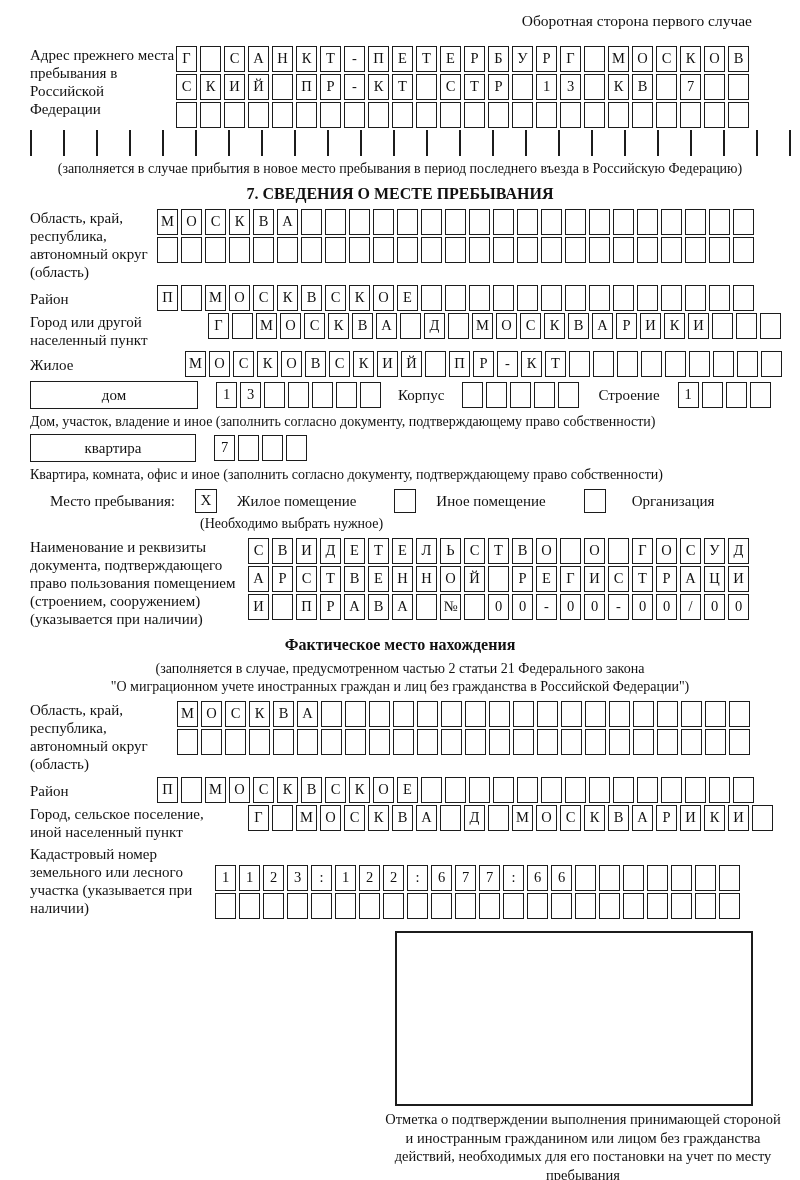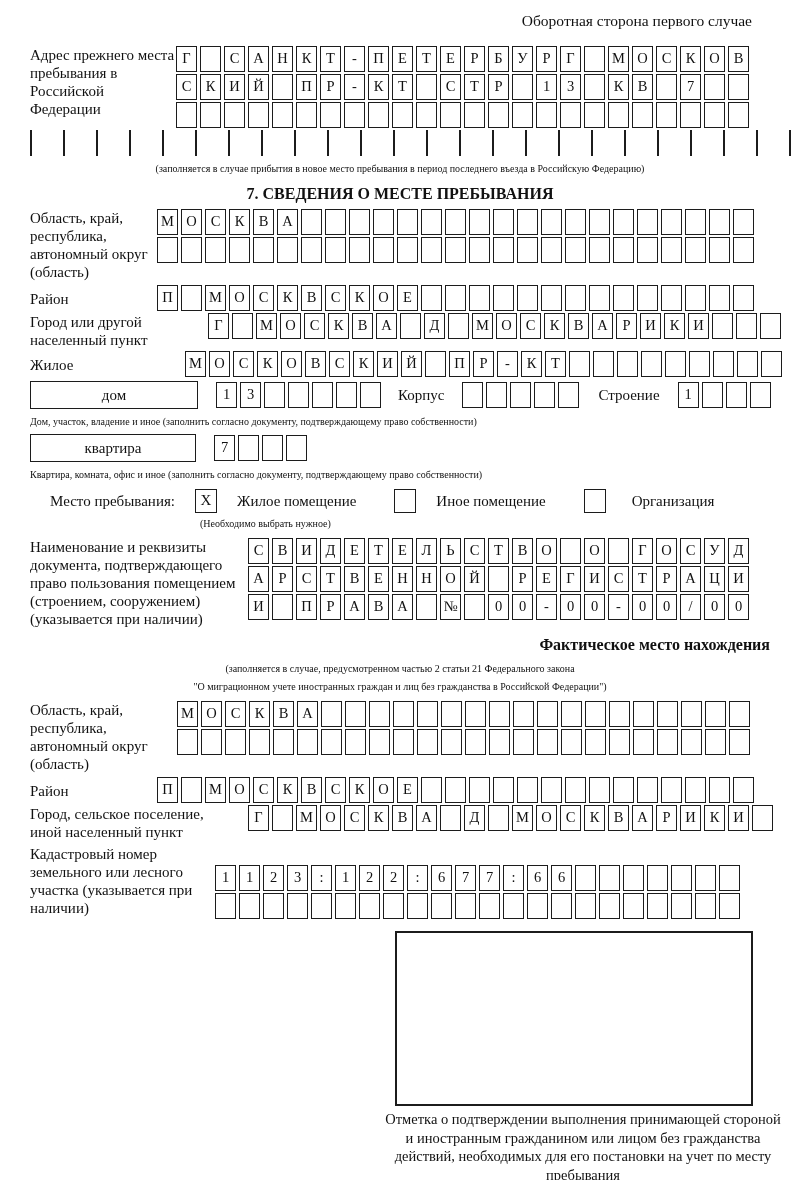--- a/index.html
+++ b/index.html
@@ -12,21 +12,21 @@
   .hdr-right{text-align:right;font-size:15.5px;padding-right:18px;margin-bottom:16px;}
   .frow{display:flex;align-items:flex-start;}
   .flabel{font-size:15px;line-height:18px;flex:0 0 auto;}
   .cellcol{display:flex;flex-direction:column;row-gap:2px;}
   .cells{display:flex;flex:0 0 auto;}
   .cell{
     box-sizing:border-box;width:21px;height:26px;margin-right:3px;
     border:1.6px solid #1c1c1c;font-size:14.5px;line-height:23px;
     text-align:center;display:inline-block;font-family:"Liberation Serif",serif;
   }
-  .caption{font-size:10px;line-height:17px;margin-top:4px;}
+  .caption{font-size:14px;line-height:17px;margin-top:4px;}
   .center{text-align:center;}
   .sec-title{font-weight:bold;font-size:16px;text-align:center;margin:8px 0 6px 0;}
   .wbox{
     box-sizing:border-box;border:1.6px solid #1c1c1c;height:28px;
     display:flex;align-items:center;justify-content:center;font-size:15px;flex:0 0 auto;
   }
   .inline-row{display:flex;align-items:center;gap:10px;}
   .ilabel{font-size:15px;flex:0 0 auto;}
   .chkbox{
     box-sizing:border-box;width:22px;height:24px;border:1.6px solid #1c1c1c;
@@ -439,21 +439,21 @@
           <span class="cell">-</span>
           <span class="cell">0</span>
           <span class="cell">0</span>
           <span class="cell">/</span>
           <span class="cell">0</span>
           <span class="cell">0</span>
         </div>
     </div>
   </div>
 
-  <div class="sec-title" style="text-align:right;">Фактическое место нахождения</div>
+  <div class="sec-title" style="">Фактическое место нахождения</div>
   <div class="caption center" style="margin-top:0;">(заполняется в случае, предусмотренном частью 2 статьи 21 Федерального закона</div>
   <div class="caption center" style="margin-top:1px;">"О миграционном учете иностранных граждан и лиц без гражданства в Российской Федерации")</div>
 
   <div class="frow mt6">
     <div class="flabel" style="width:147px;">Область, край, республика, автономный округ (область)</div>
     <div class="cellcol">
       <div class="cells">
           <span class="cell">М</span>
           <span class="cell">О</span>
           <span class="cell">С</span>

